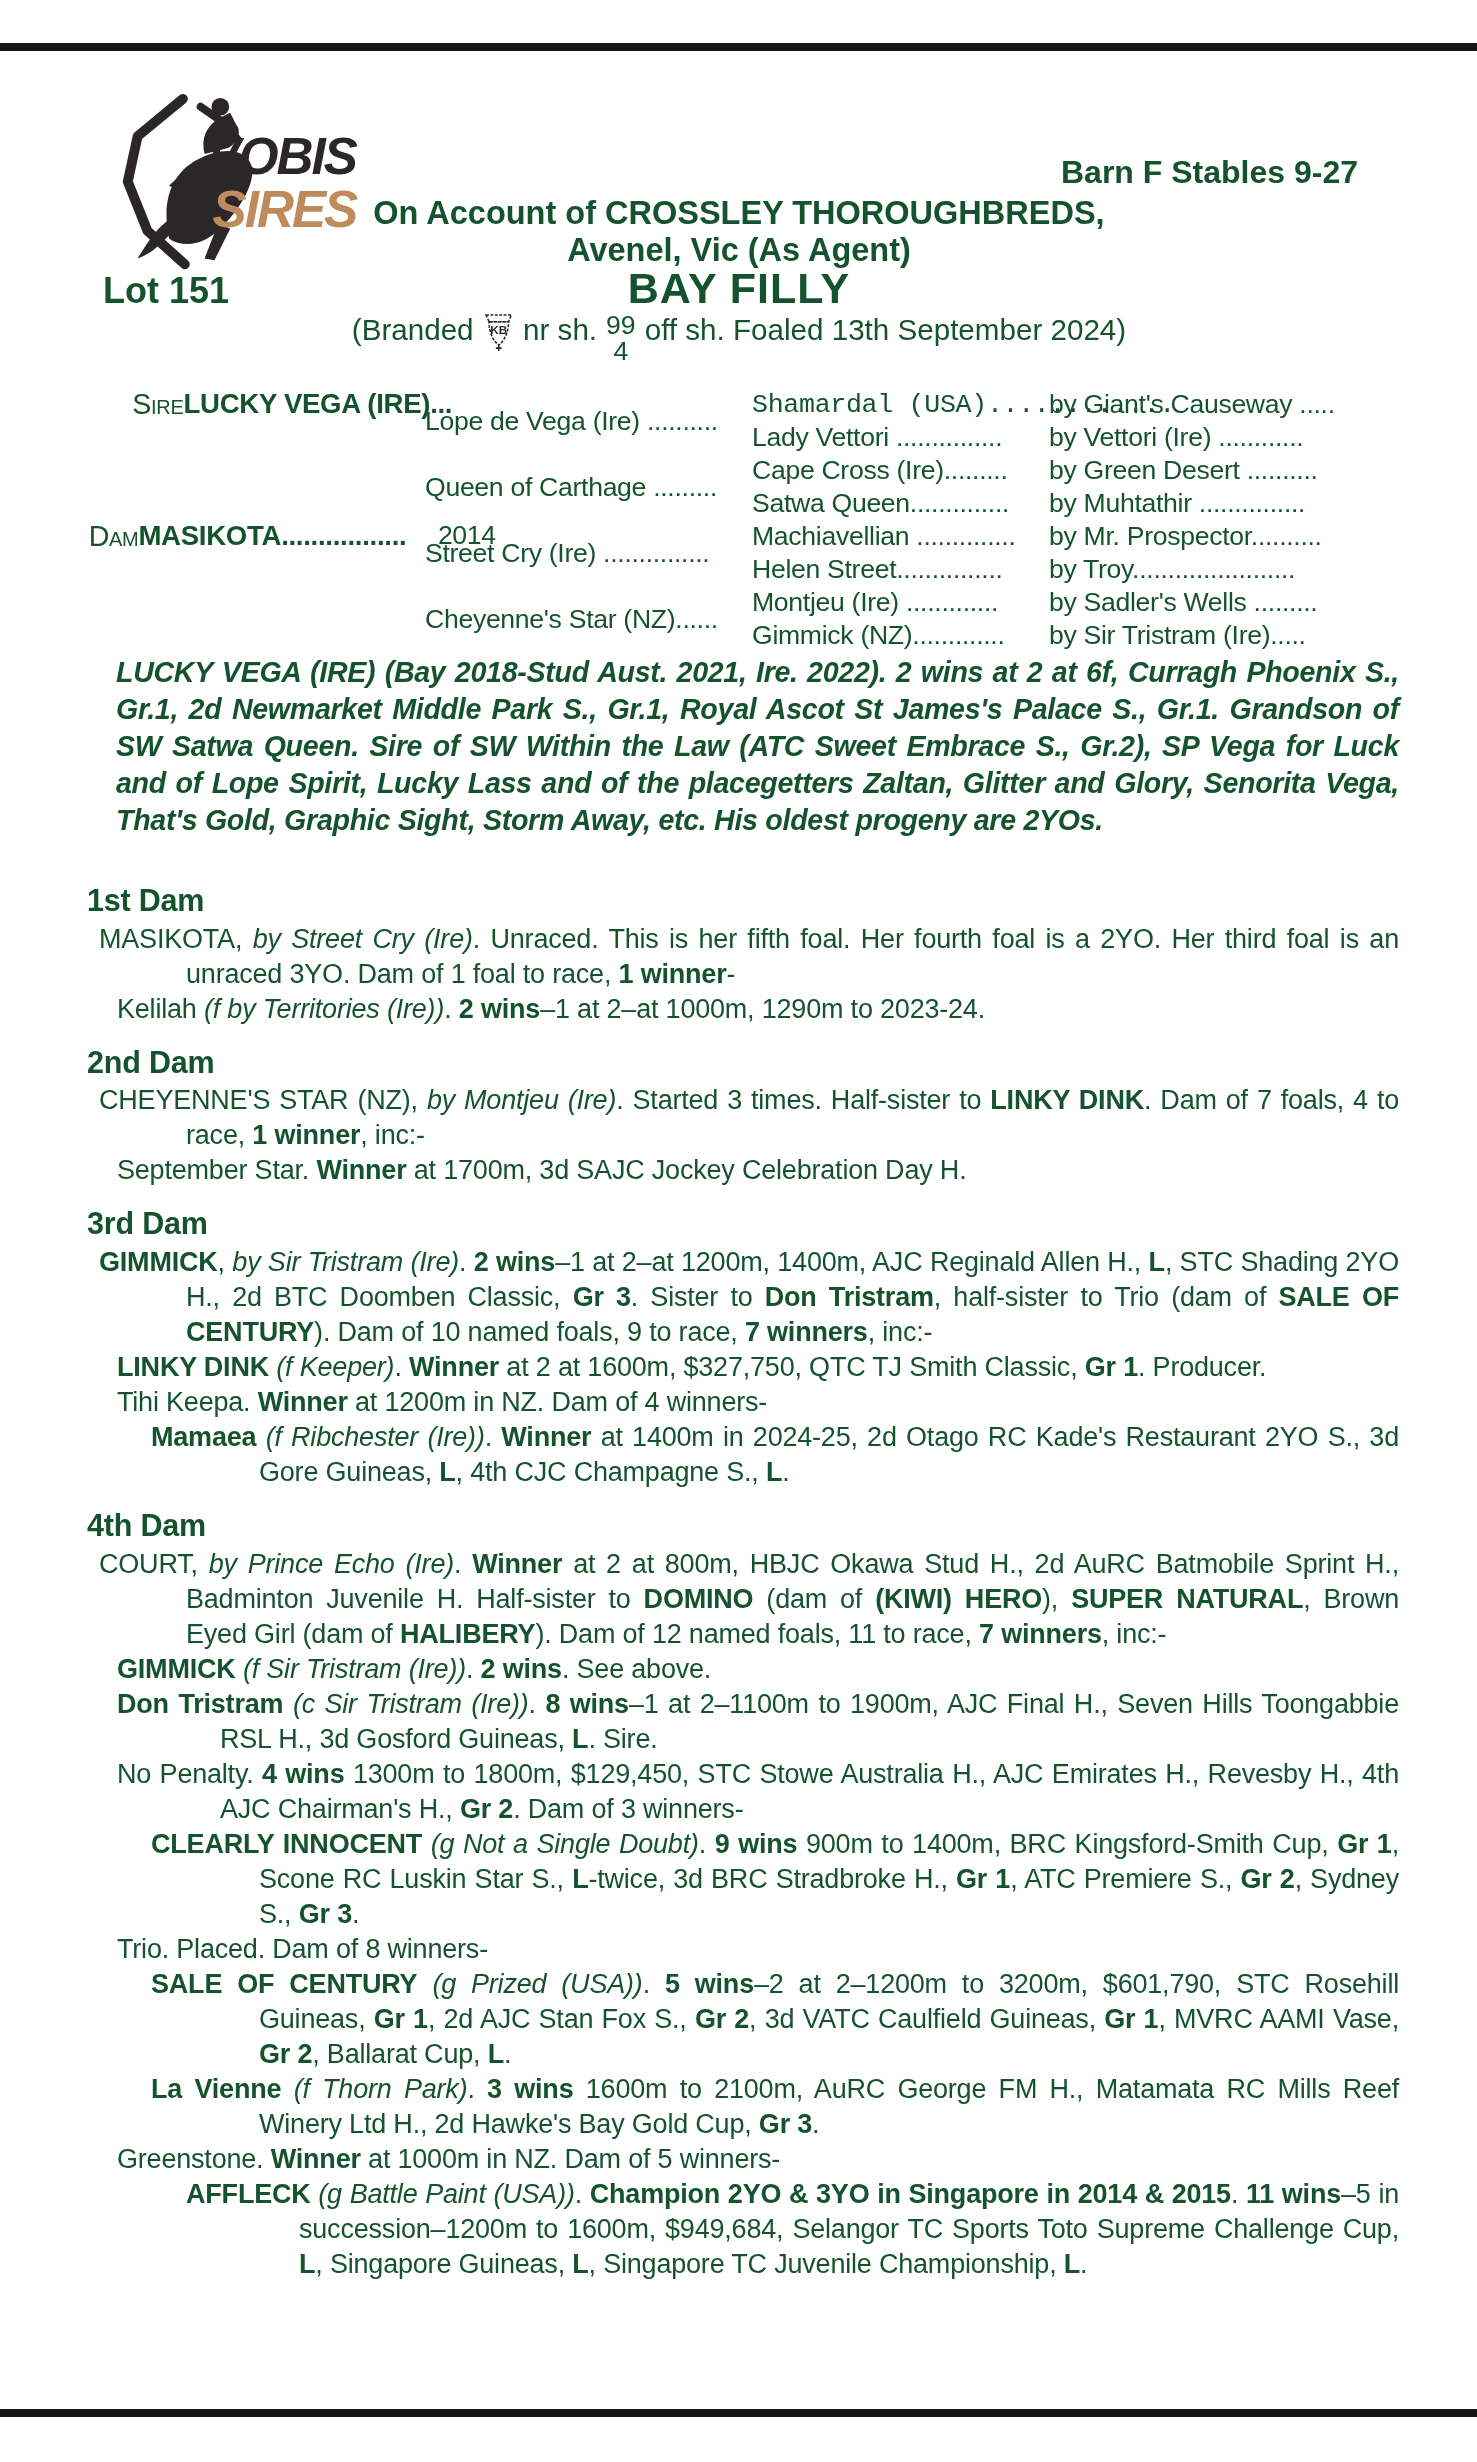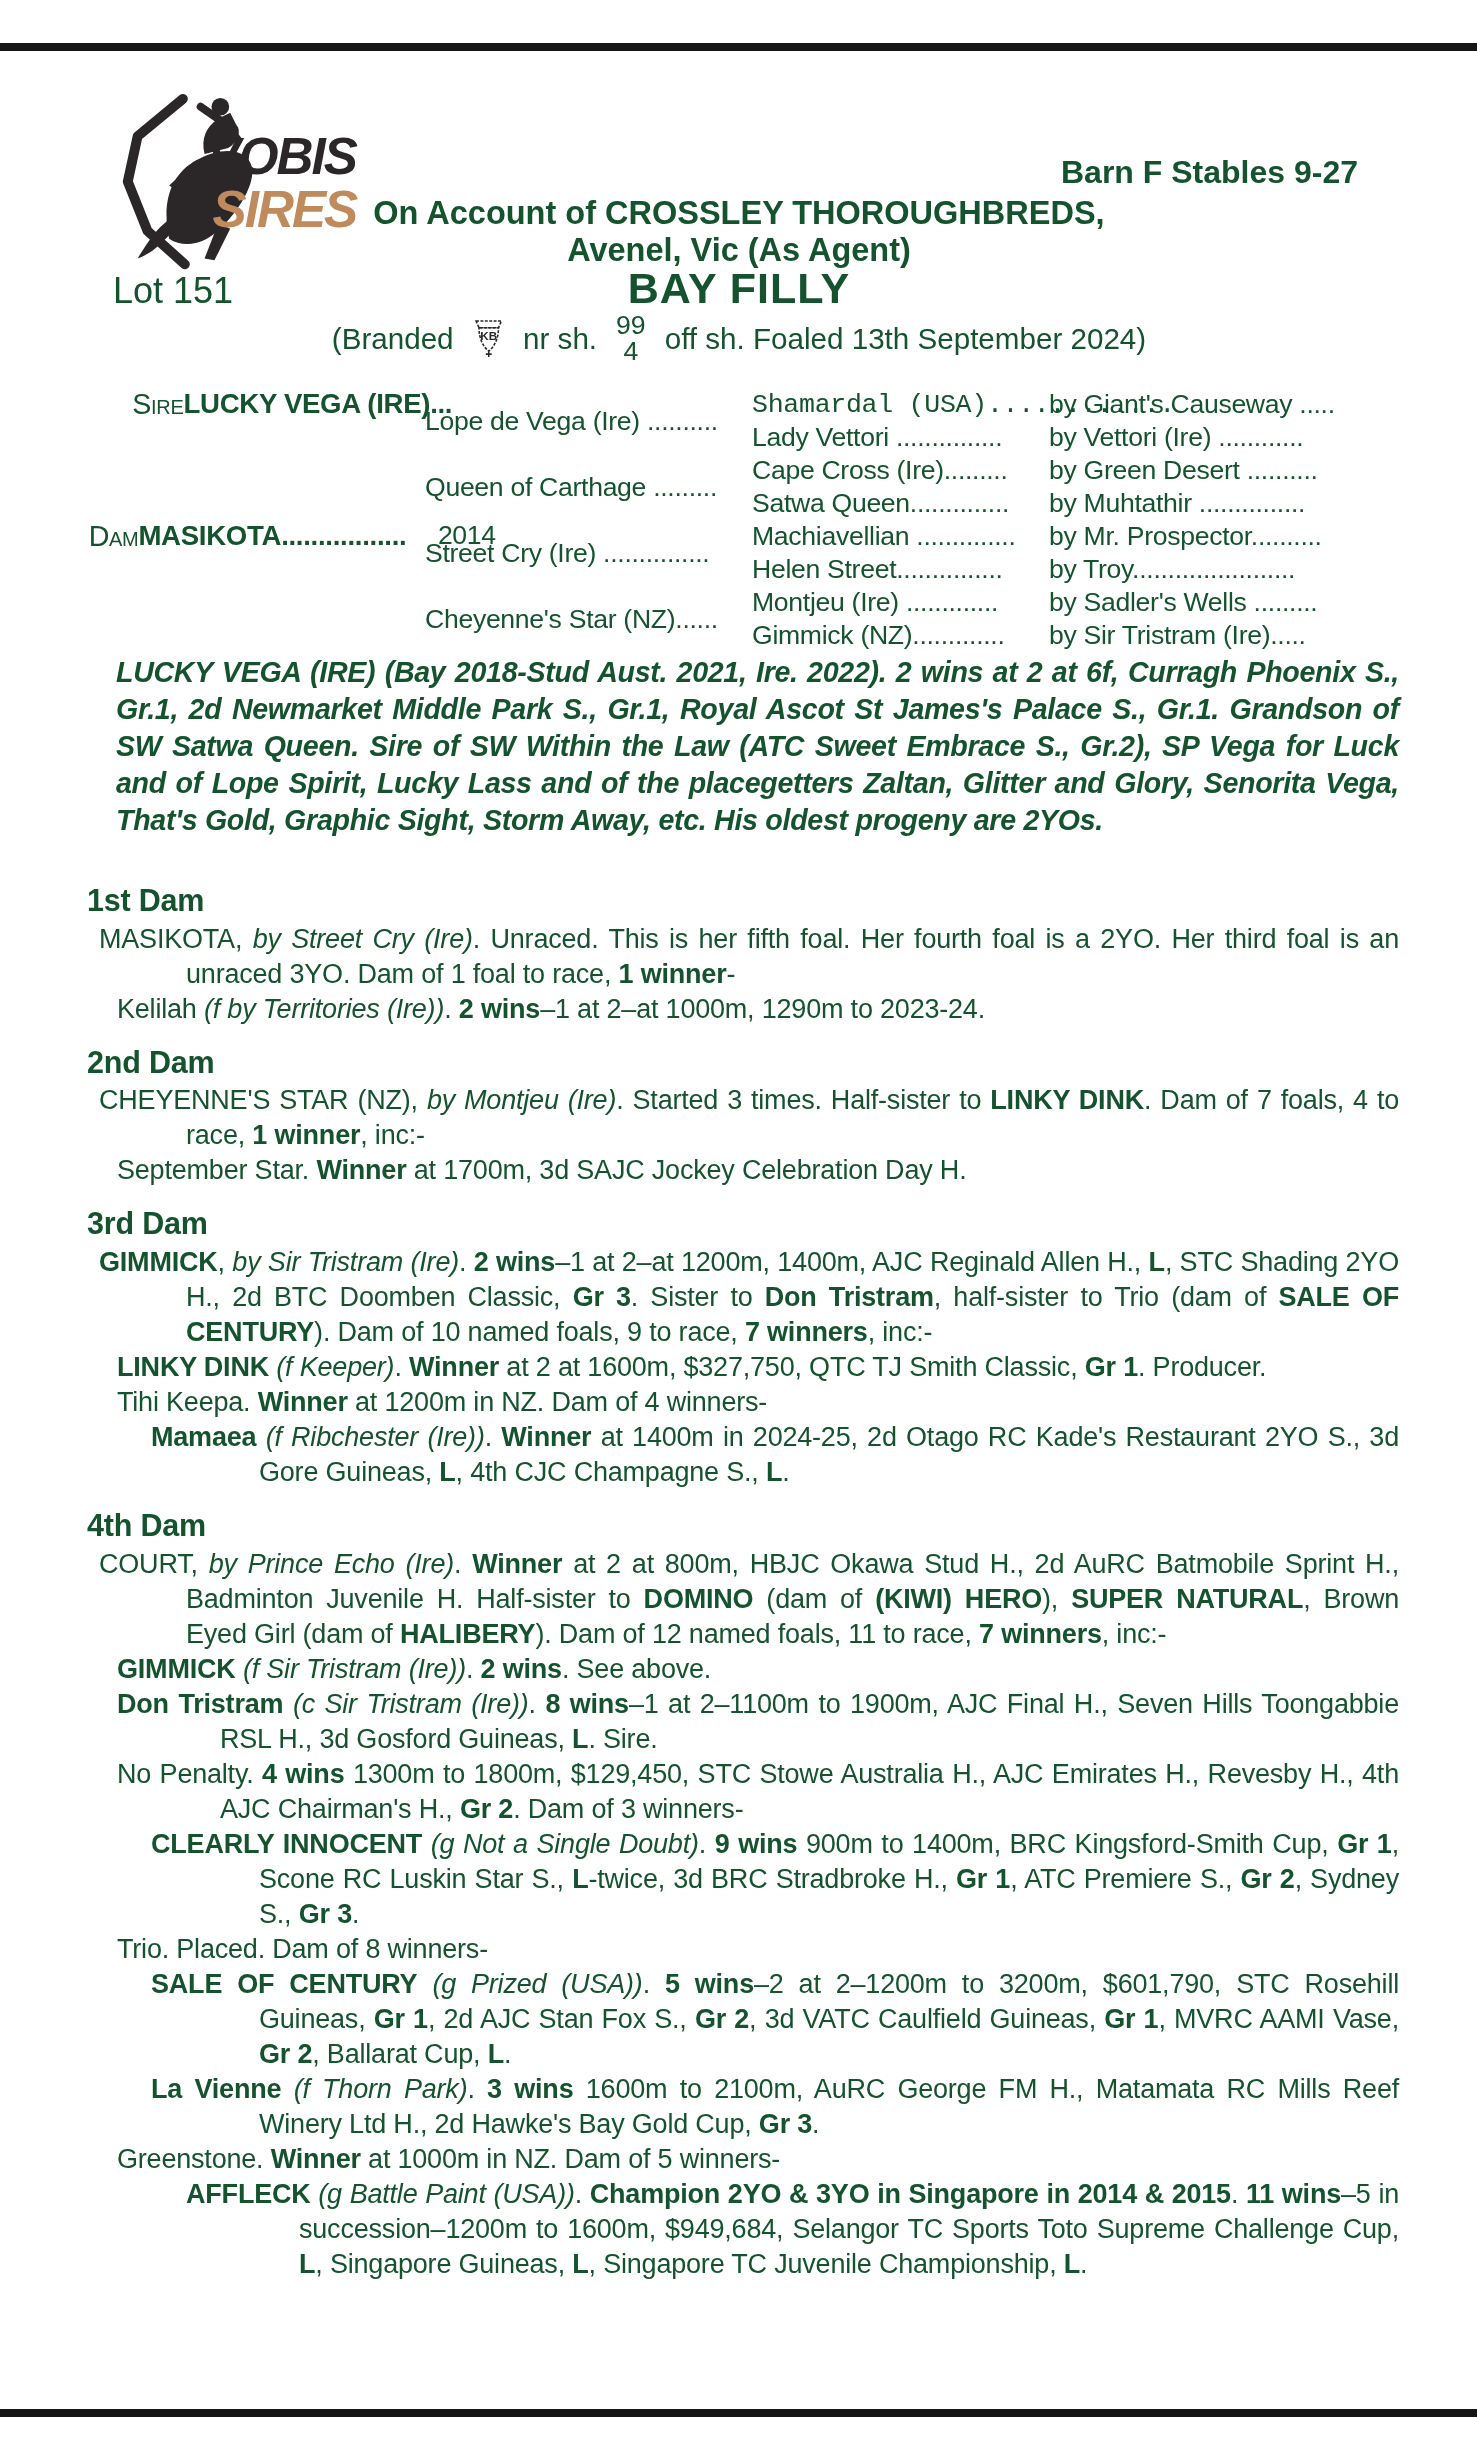--- a/index.html
+++ b/index.html
@@ -7,24 +7,24 @@
         font-family:"Liberation Sans", sans-serif;color:#14532d;overflow:hidden;border-radius:25px;}
   .rule{position:absolute;left:0;width:100%;height:7.9px;background:#161616;}
   .rule-top{top:43px;}
   .rule-bottom{top:2409px;}
 
   
   .logo{position:absolute;left:110px;top:91px;width:264px;height:193px;}
   .barn{position:absolute;right:120px;top:154px;font-size:32px;font-weight:bold;white-space:nowrap;}
   .acct{position:absolute;left:0;right:0;text-align:center;font-size:32.5px;font-weight:bold;}
   .acct1{top:195px;} .acct2{top:232px;}
-  .lot{position:absolute;left:113px;top:270px;font-size:36px;font-weight:normal;}
+  .lot{position:absolute;left:103px;top:270px;font-size:36px;font-weight:bold;}
   .horse-title{position:absolute;left:0;right:0;top:264px;text-align:center;font-size:43px;font-weight:bold;letter-spacing:1px;}
   .branded{position:absolute;left:0;right:0;top:313px;text-align:center;font-size:29.6px;}
-  .branded .inner{display:inline-flex;align-items:center;gap:19px;}
+  .branded .inner{display:inline-flex;gap:9px;}
   .brand-stack{display:inline-block;font-size:26.6px;line-height:25.6px;text-align:center;vertical-align:middle;}
 
   
   .pedigree{position:absolute;left:128px;top:388px;width:1273px;display:grid;
             grid-template-columns:297px 327px 297px 1fr;grid-auto-rows:33px;
             font-size:26.6px;letter-spacing:-0.3px;}
   .ped-block{display:flex;flex-direction:row;justify-content:center;}
   .ped-sire{grid-column:1;grid-row:1/5;}
   .ped-dam{grid-column:1;grid-row:5/9;}
   .ped-label{font-variant:small-caps;padding-left:31.5px;font-size:28.6px;}

